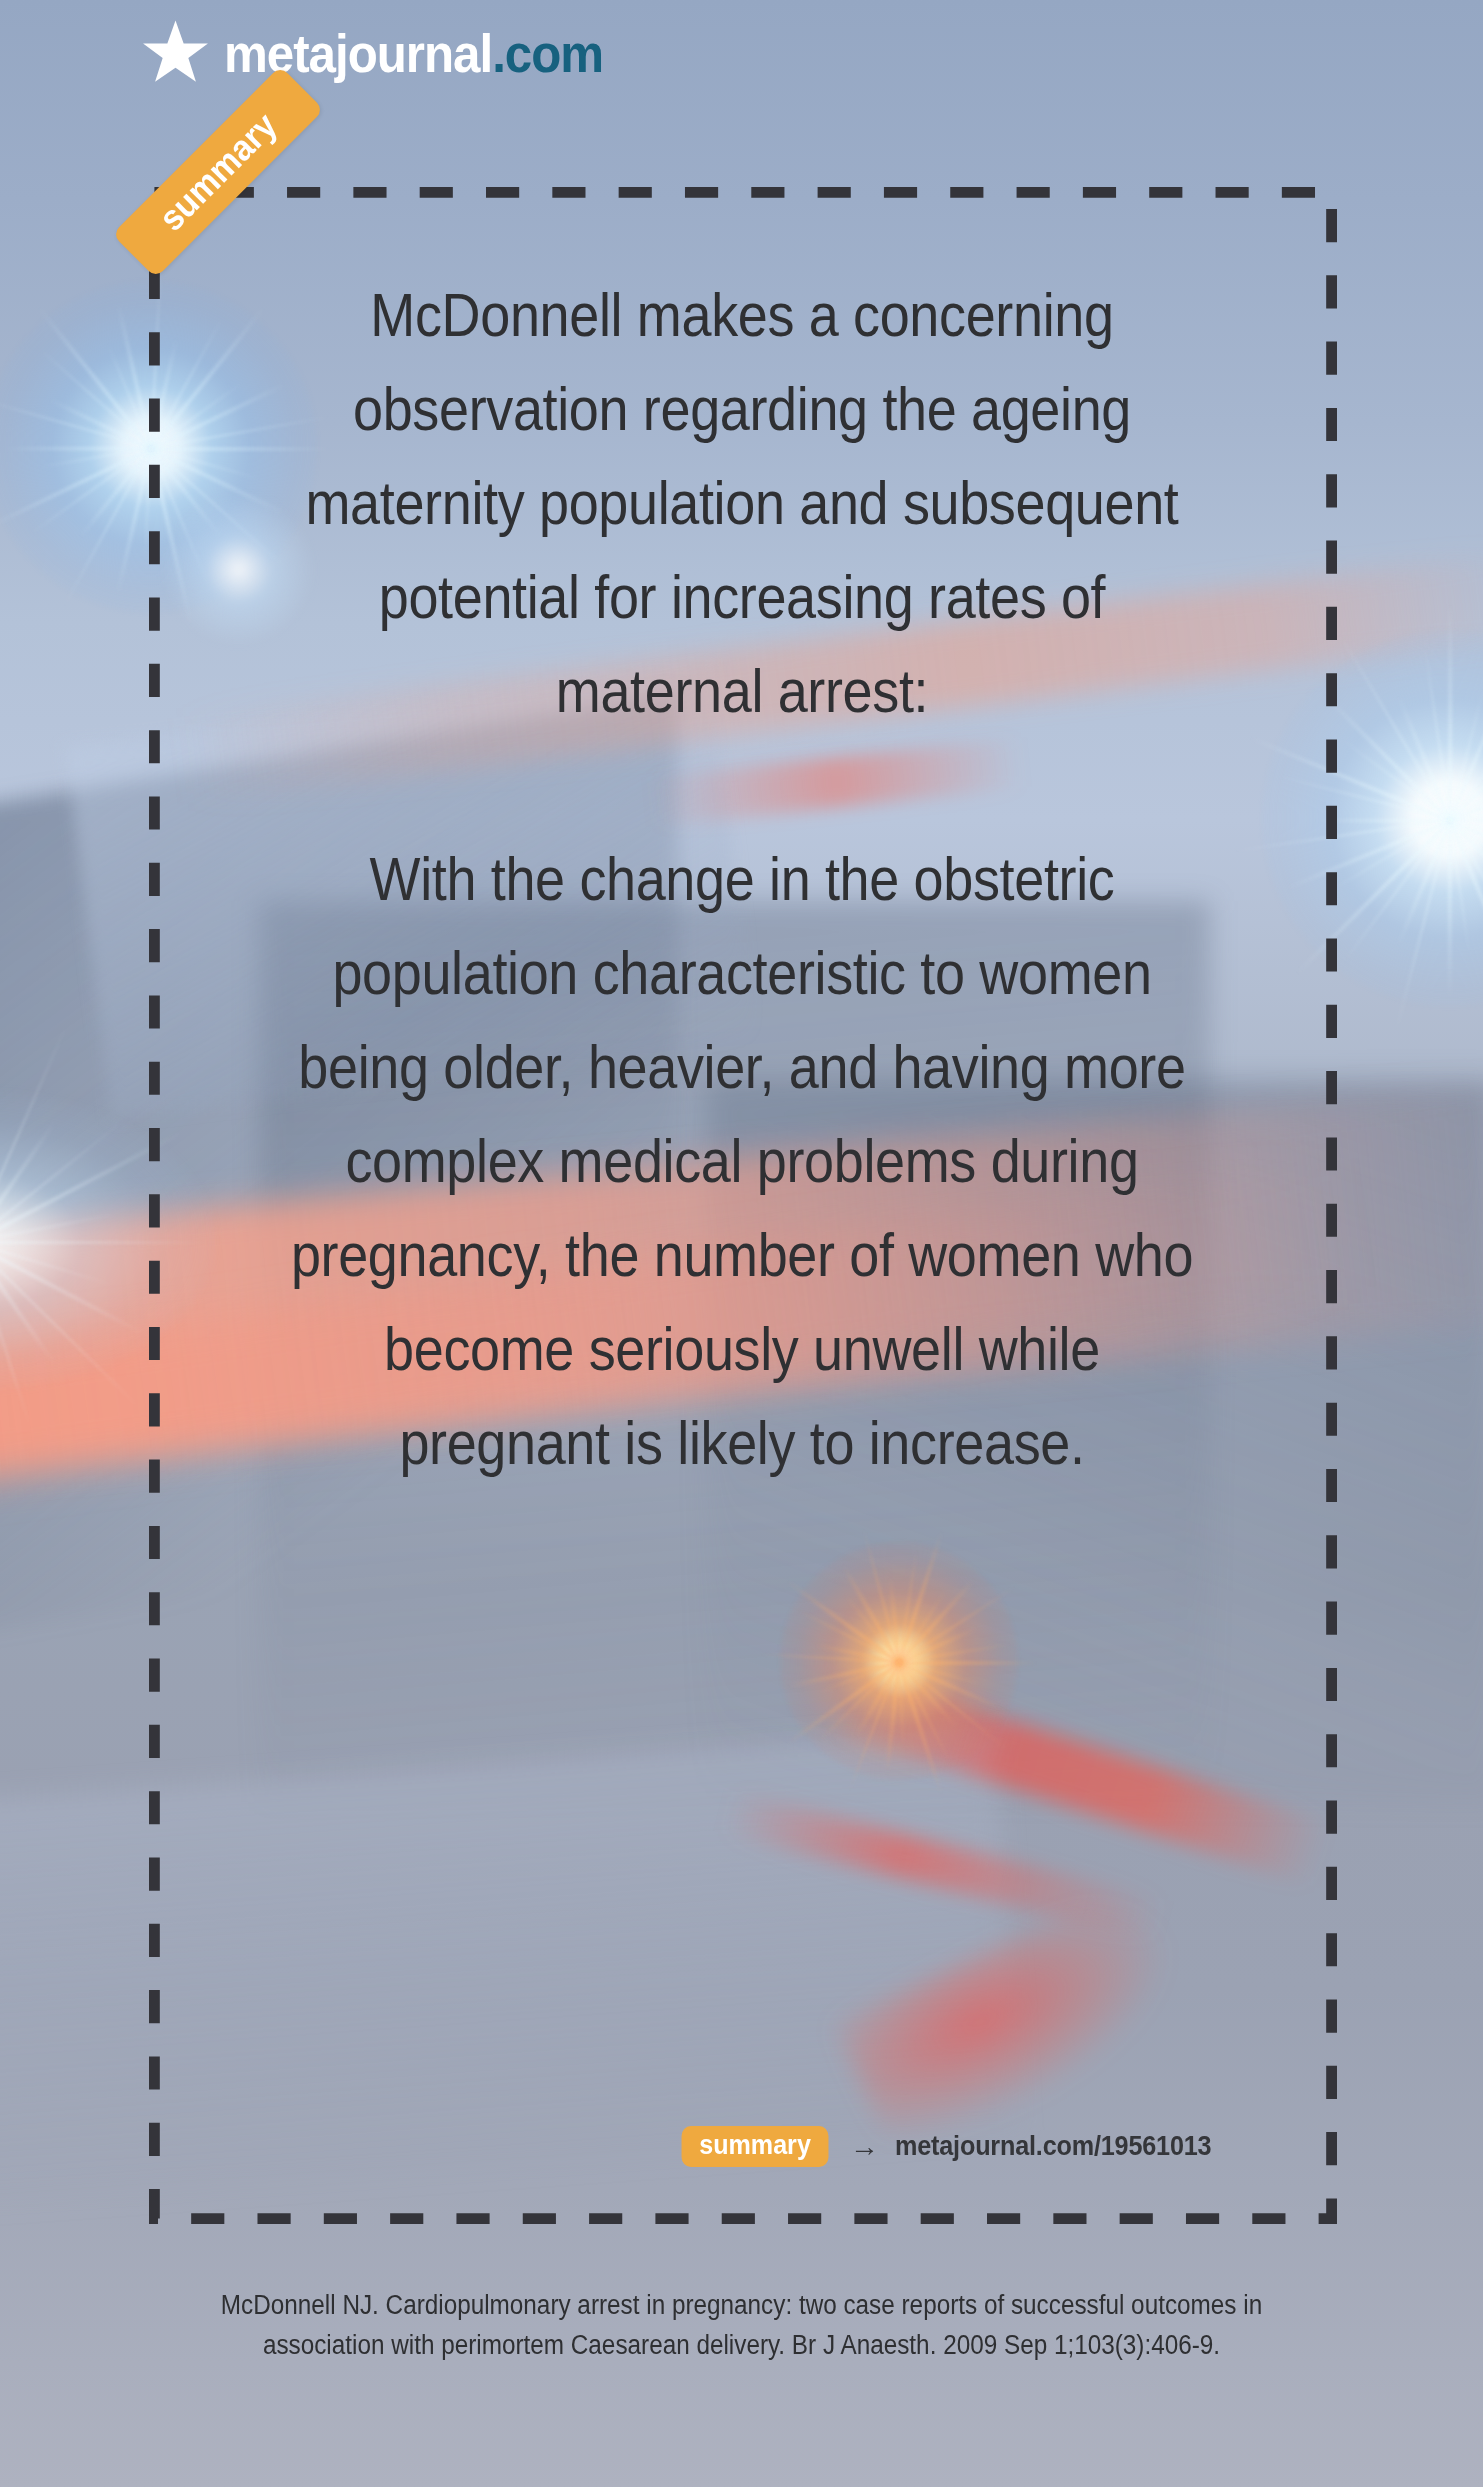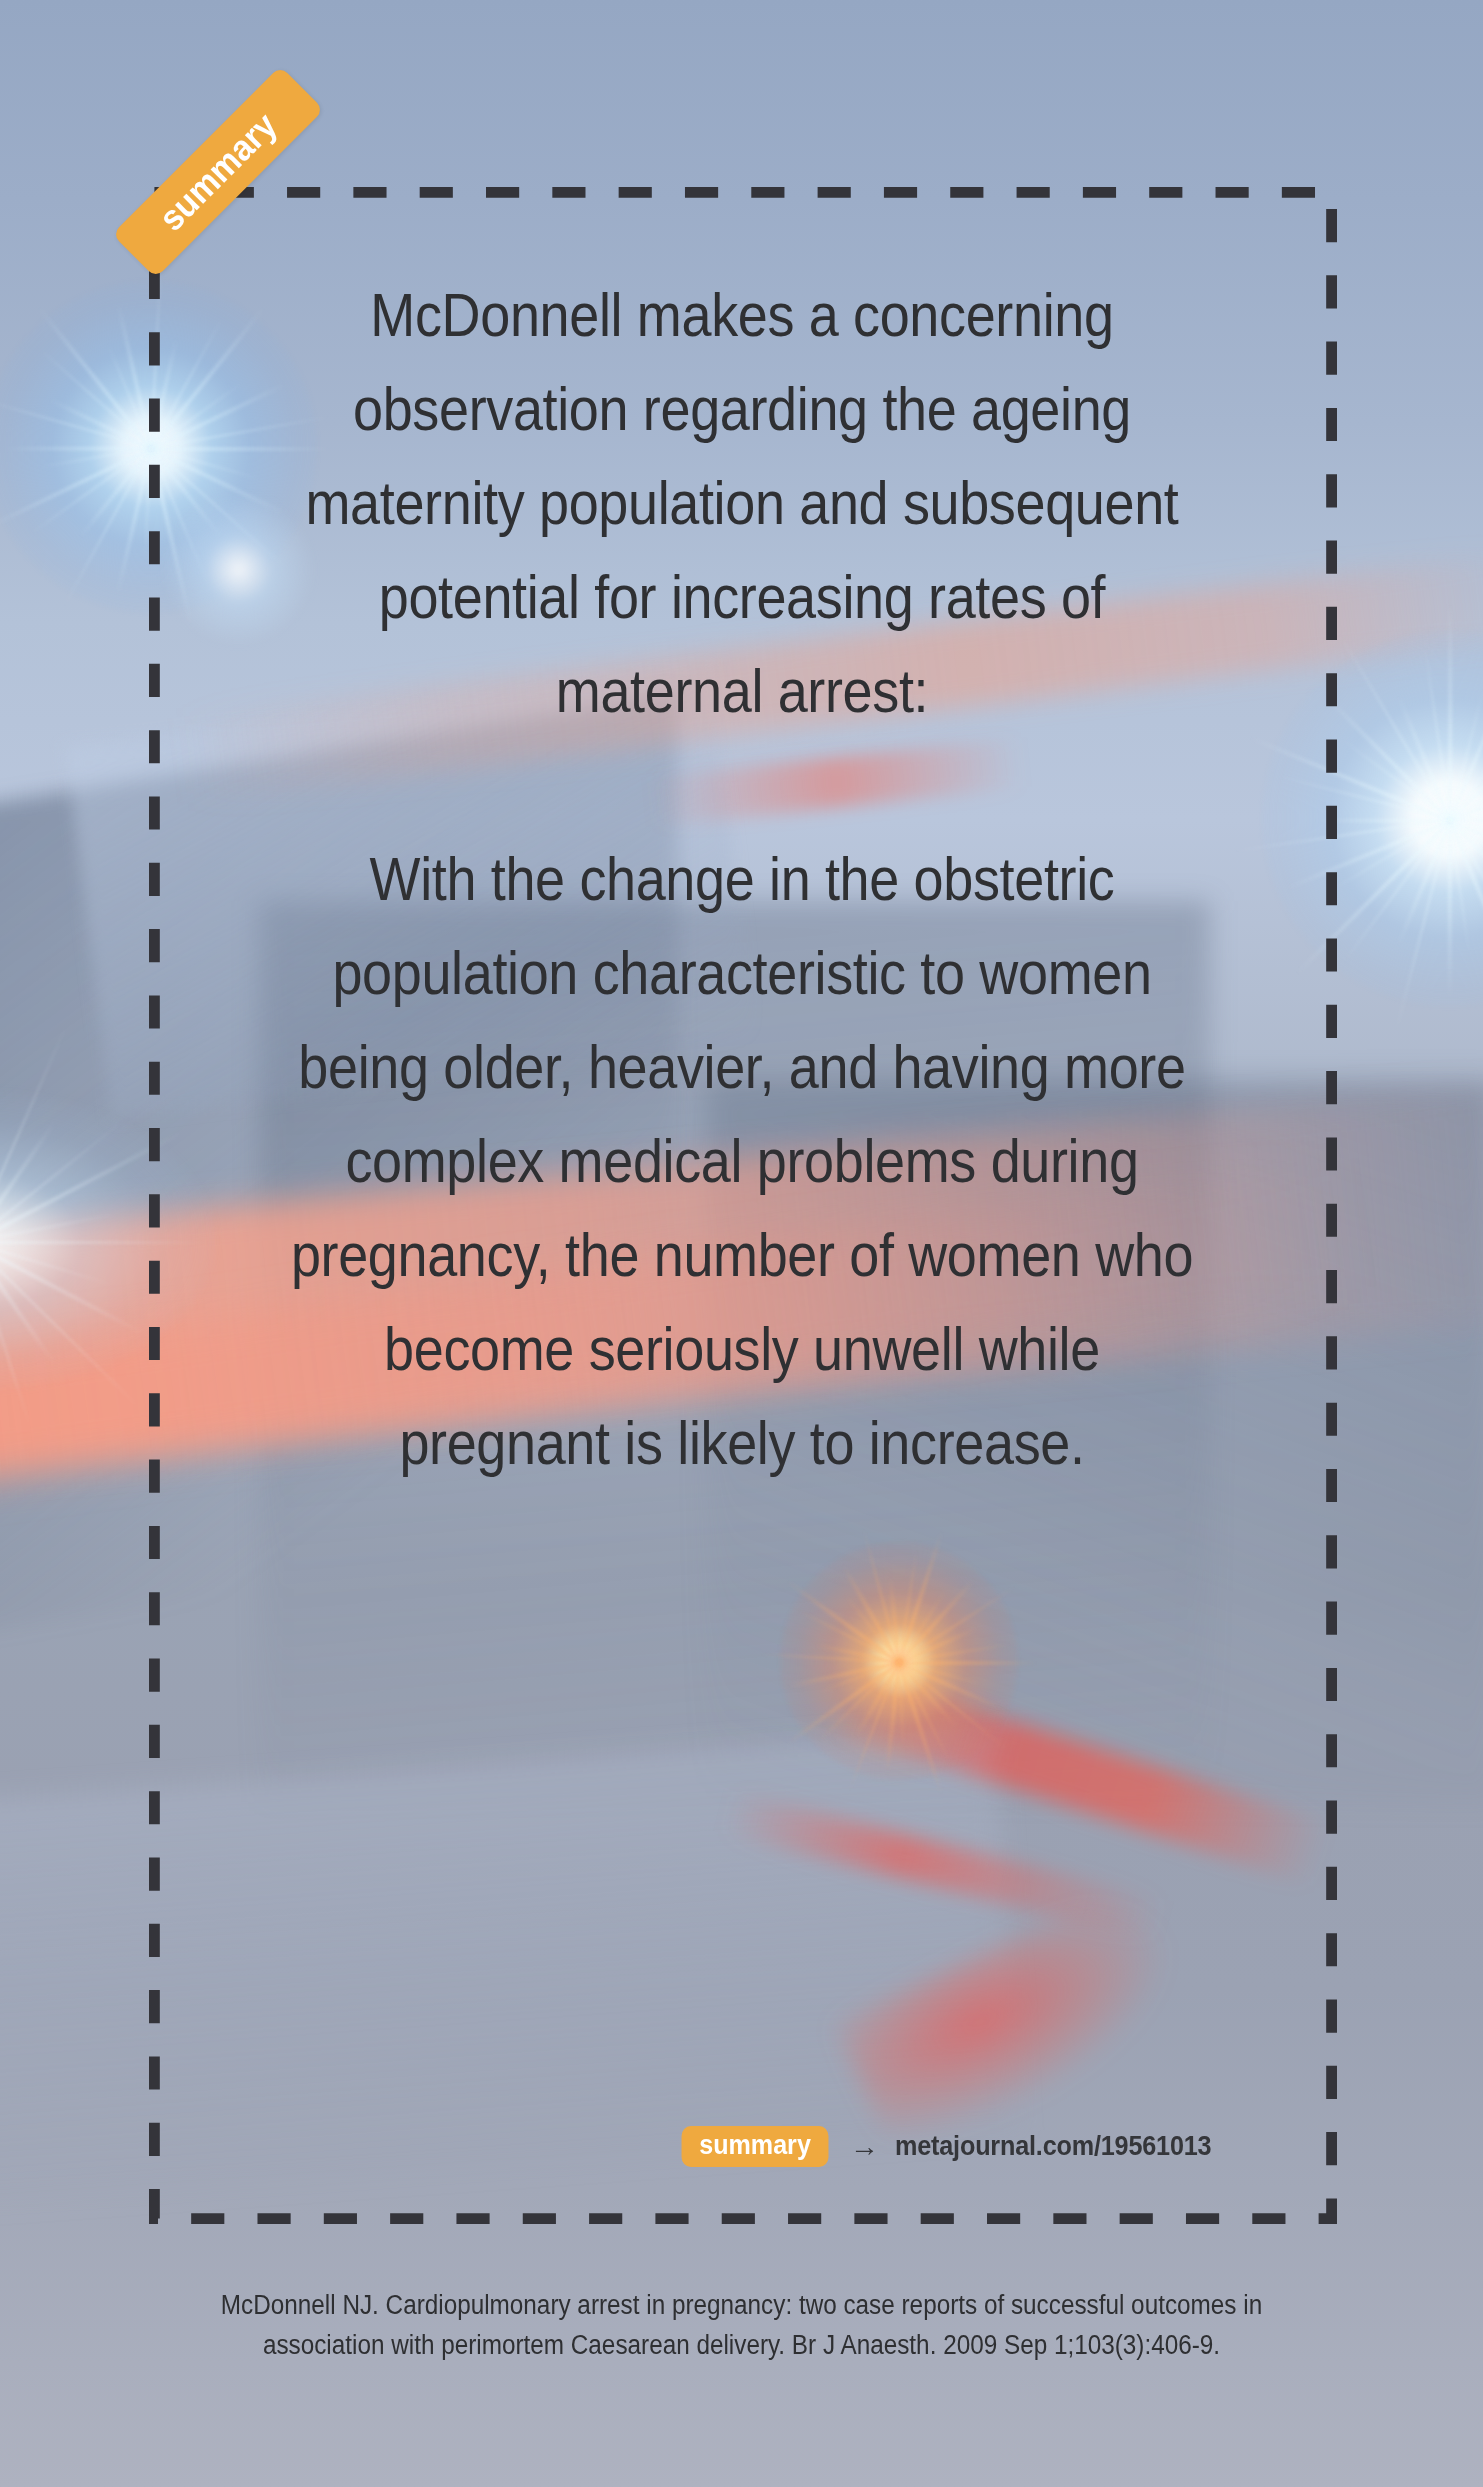--- a/index.html
+++ b/index.html
@@ -432,20 +432,28 @@
           <div class="ray" style="width:137px;height:3.6px;background:linear-gradient(90deg,rgba(255,180,110,.55),rgba(255,255,255,0));transform:rotate(288deg);filter:blur(1.8px);"></div>
           <div class="ray" style="width:85px;height:1.8px;background:linear-gradient(90deg,rgba(255,180,110,.55),rgba(255,255,255,0));transform:rotate(303deg);filter:blur(1.8px);"></div>
           <div class="ray" style="width:112px;height:3.6px;background:linear-gradient(90deg,rgba(255,180,110,.55),rgba(255,255,255,0));transform:rotate(312deg);filter:blur(1.8px);"></div>
           <div class="ray" style="width:137px;height:1.8px;background:linear-gradient(90deg,rgba(255,180,110,.55),rgba(255,255,255,0));transform:rotate(327deg);filter:blur(1.8px);"></div>
           <div class="ray" style="width:85px;height:3.6px;background:linear-gradient(90deg,rgba(255,180,110,.55),rgba(255,255,255,0));transform:rotate(336deg);filter:blur(1.8px);"></div>
           <div class="ray" style="width:112px;height:1.8px;background:linear-gradient(90deg,rgba(255,180,110,.55),rgba(255,255,255,0));transform:rotate(351deg);filter:blur(1.8px);"></div>
         </div>
     </div>
   </div>
 
+  <div class="logo">
+    <svg class="logo-star" viewBox="0 0 100 100" aria-hidden="true">
+      <polygon points="50,2 61.8,35.5 97,35.5 68.6,56.5 79.6,91 50,70.5 20.4,91 31.4,56.5 3,35.5 38.2,35.5" fill="#ffffff"></polygon>
+    </svg>
+    <div class="logo-word">
+      <span class="w1">metajournal</span><span class="w2">.com</span>
+    </div>
+  </div>
 
   <div class="frame">
     <svg viewBox="0 0 1648 2826" preserveAspectRatio="none">
       <rect x="7.5" y="7.5" width="1633" height="2811" fill="none" stroke="#34343a" stroke-width="15" stroke-dasharray="46 46"></rect>
     </svg>
   </div>
 
   <div class="ribbon">
     <span>summary</span>
   </div>

